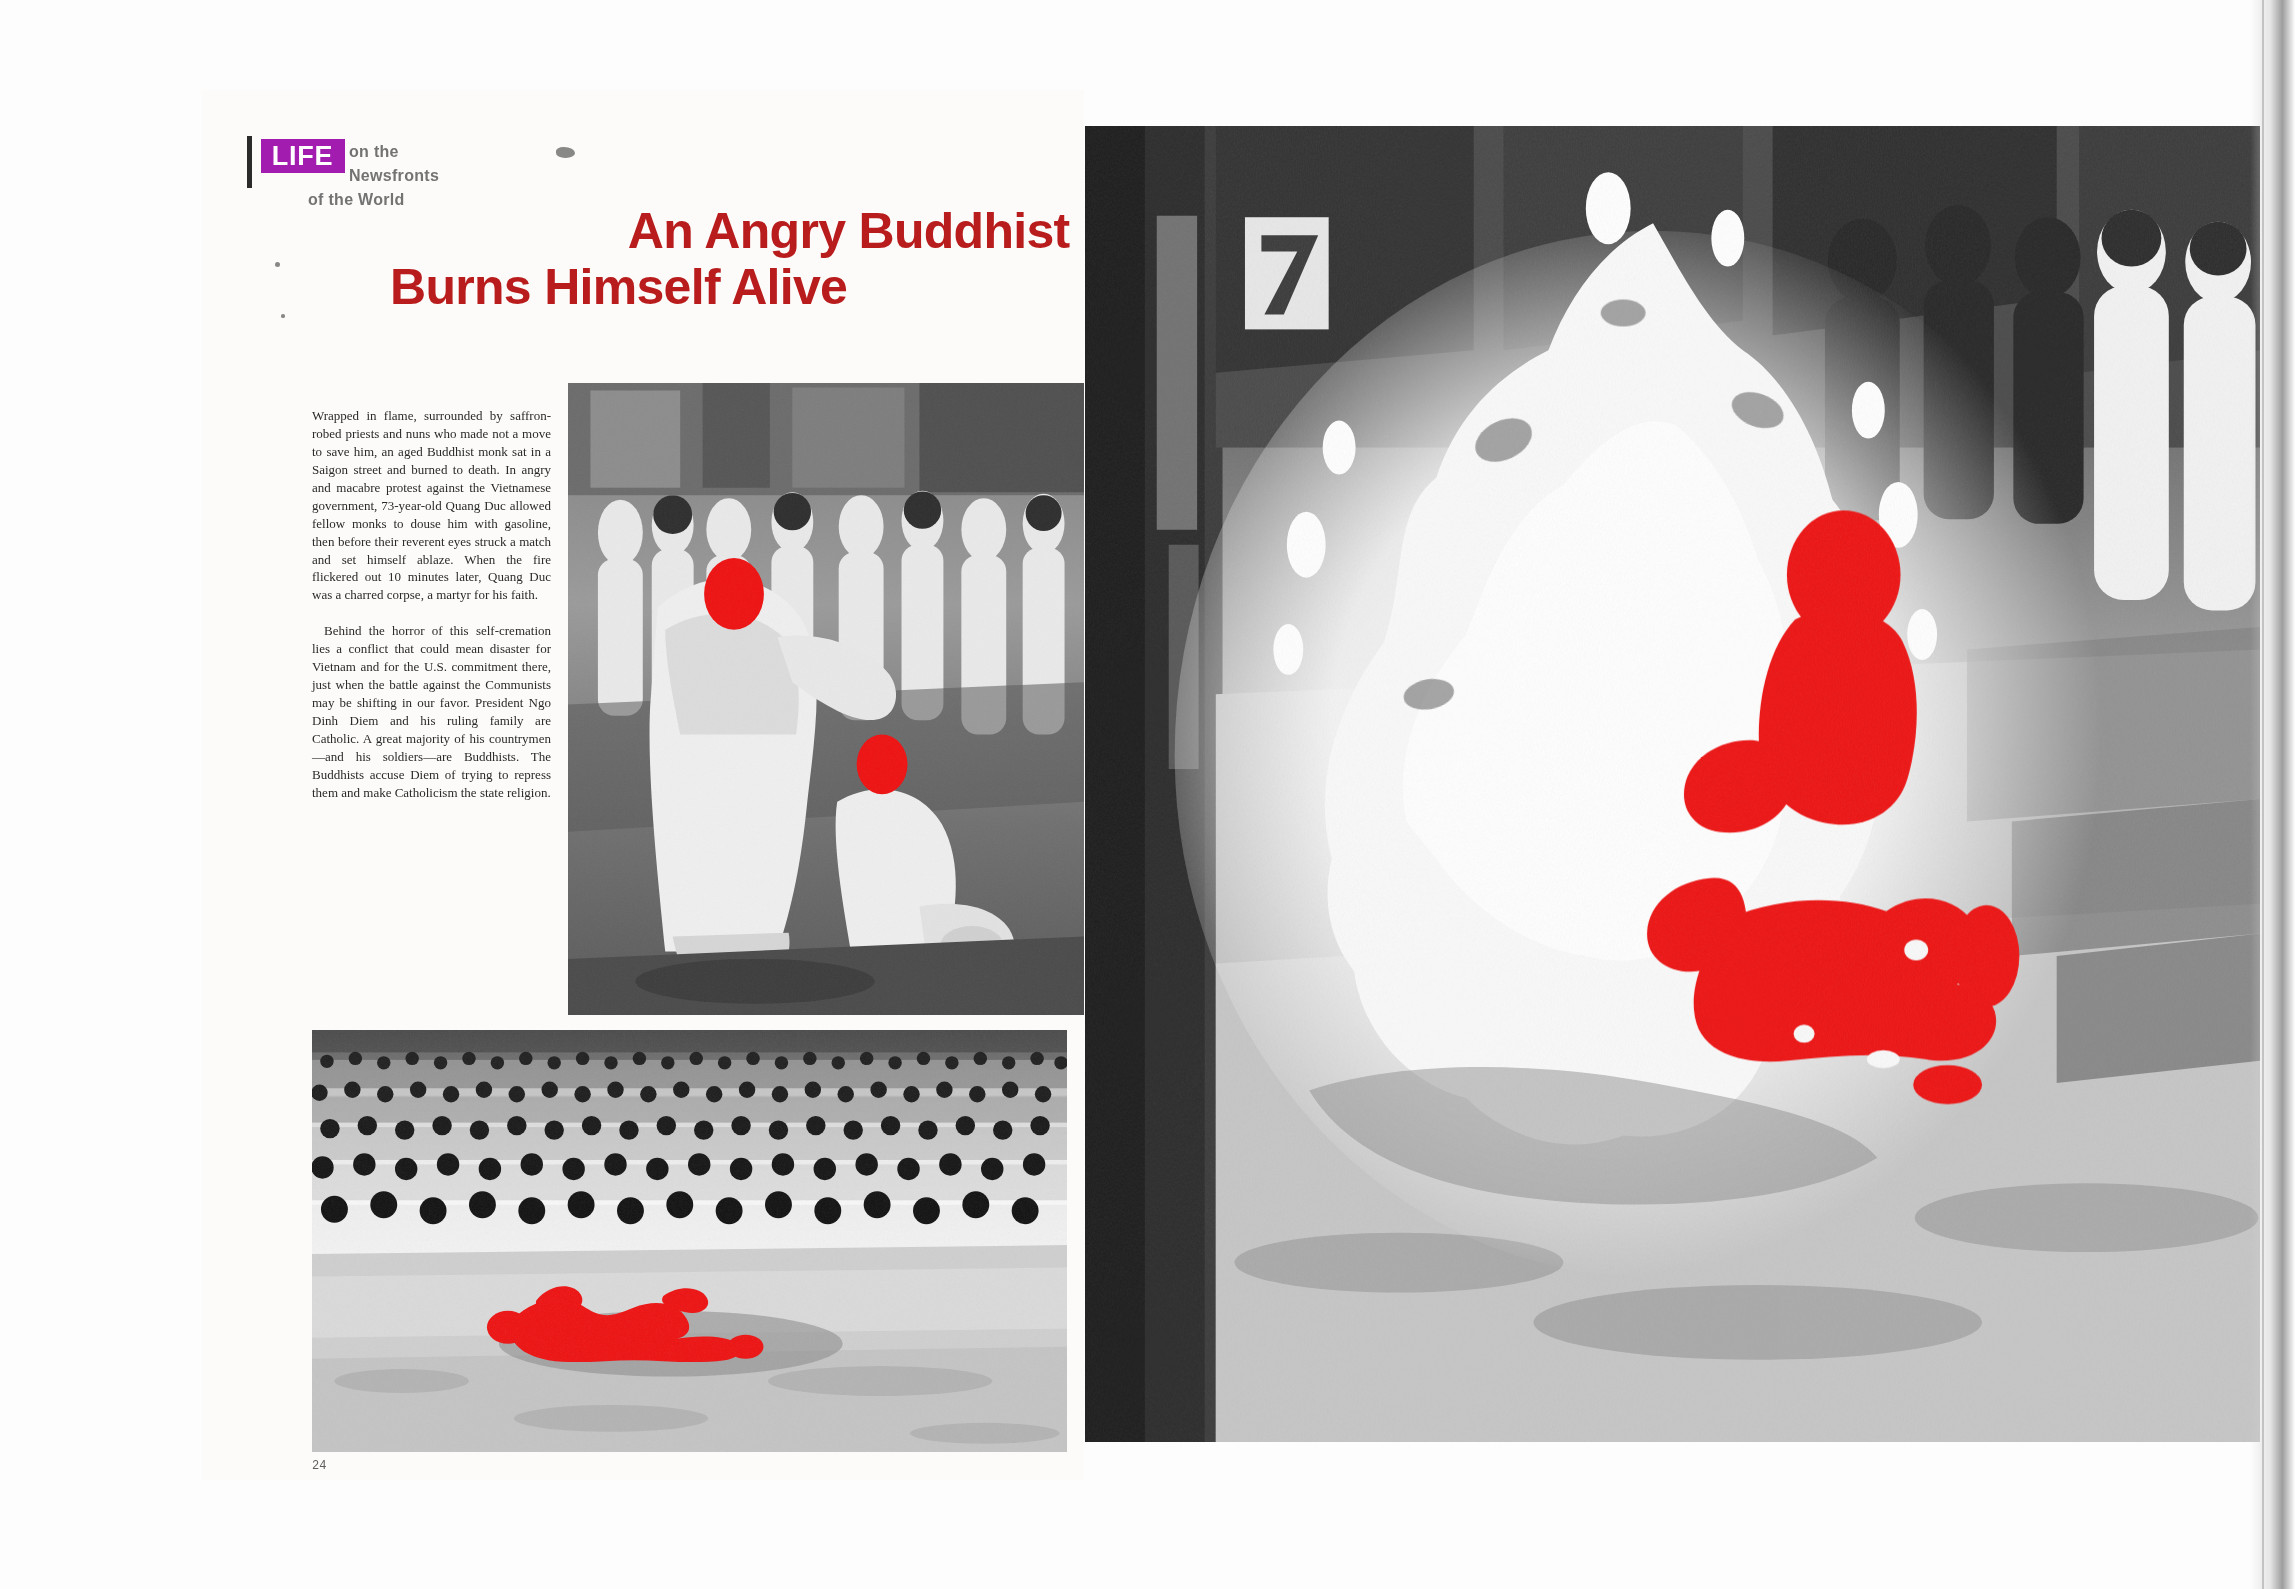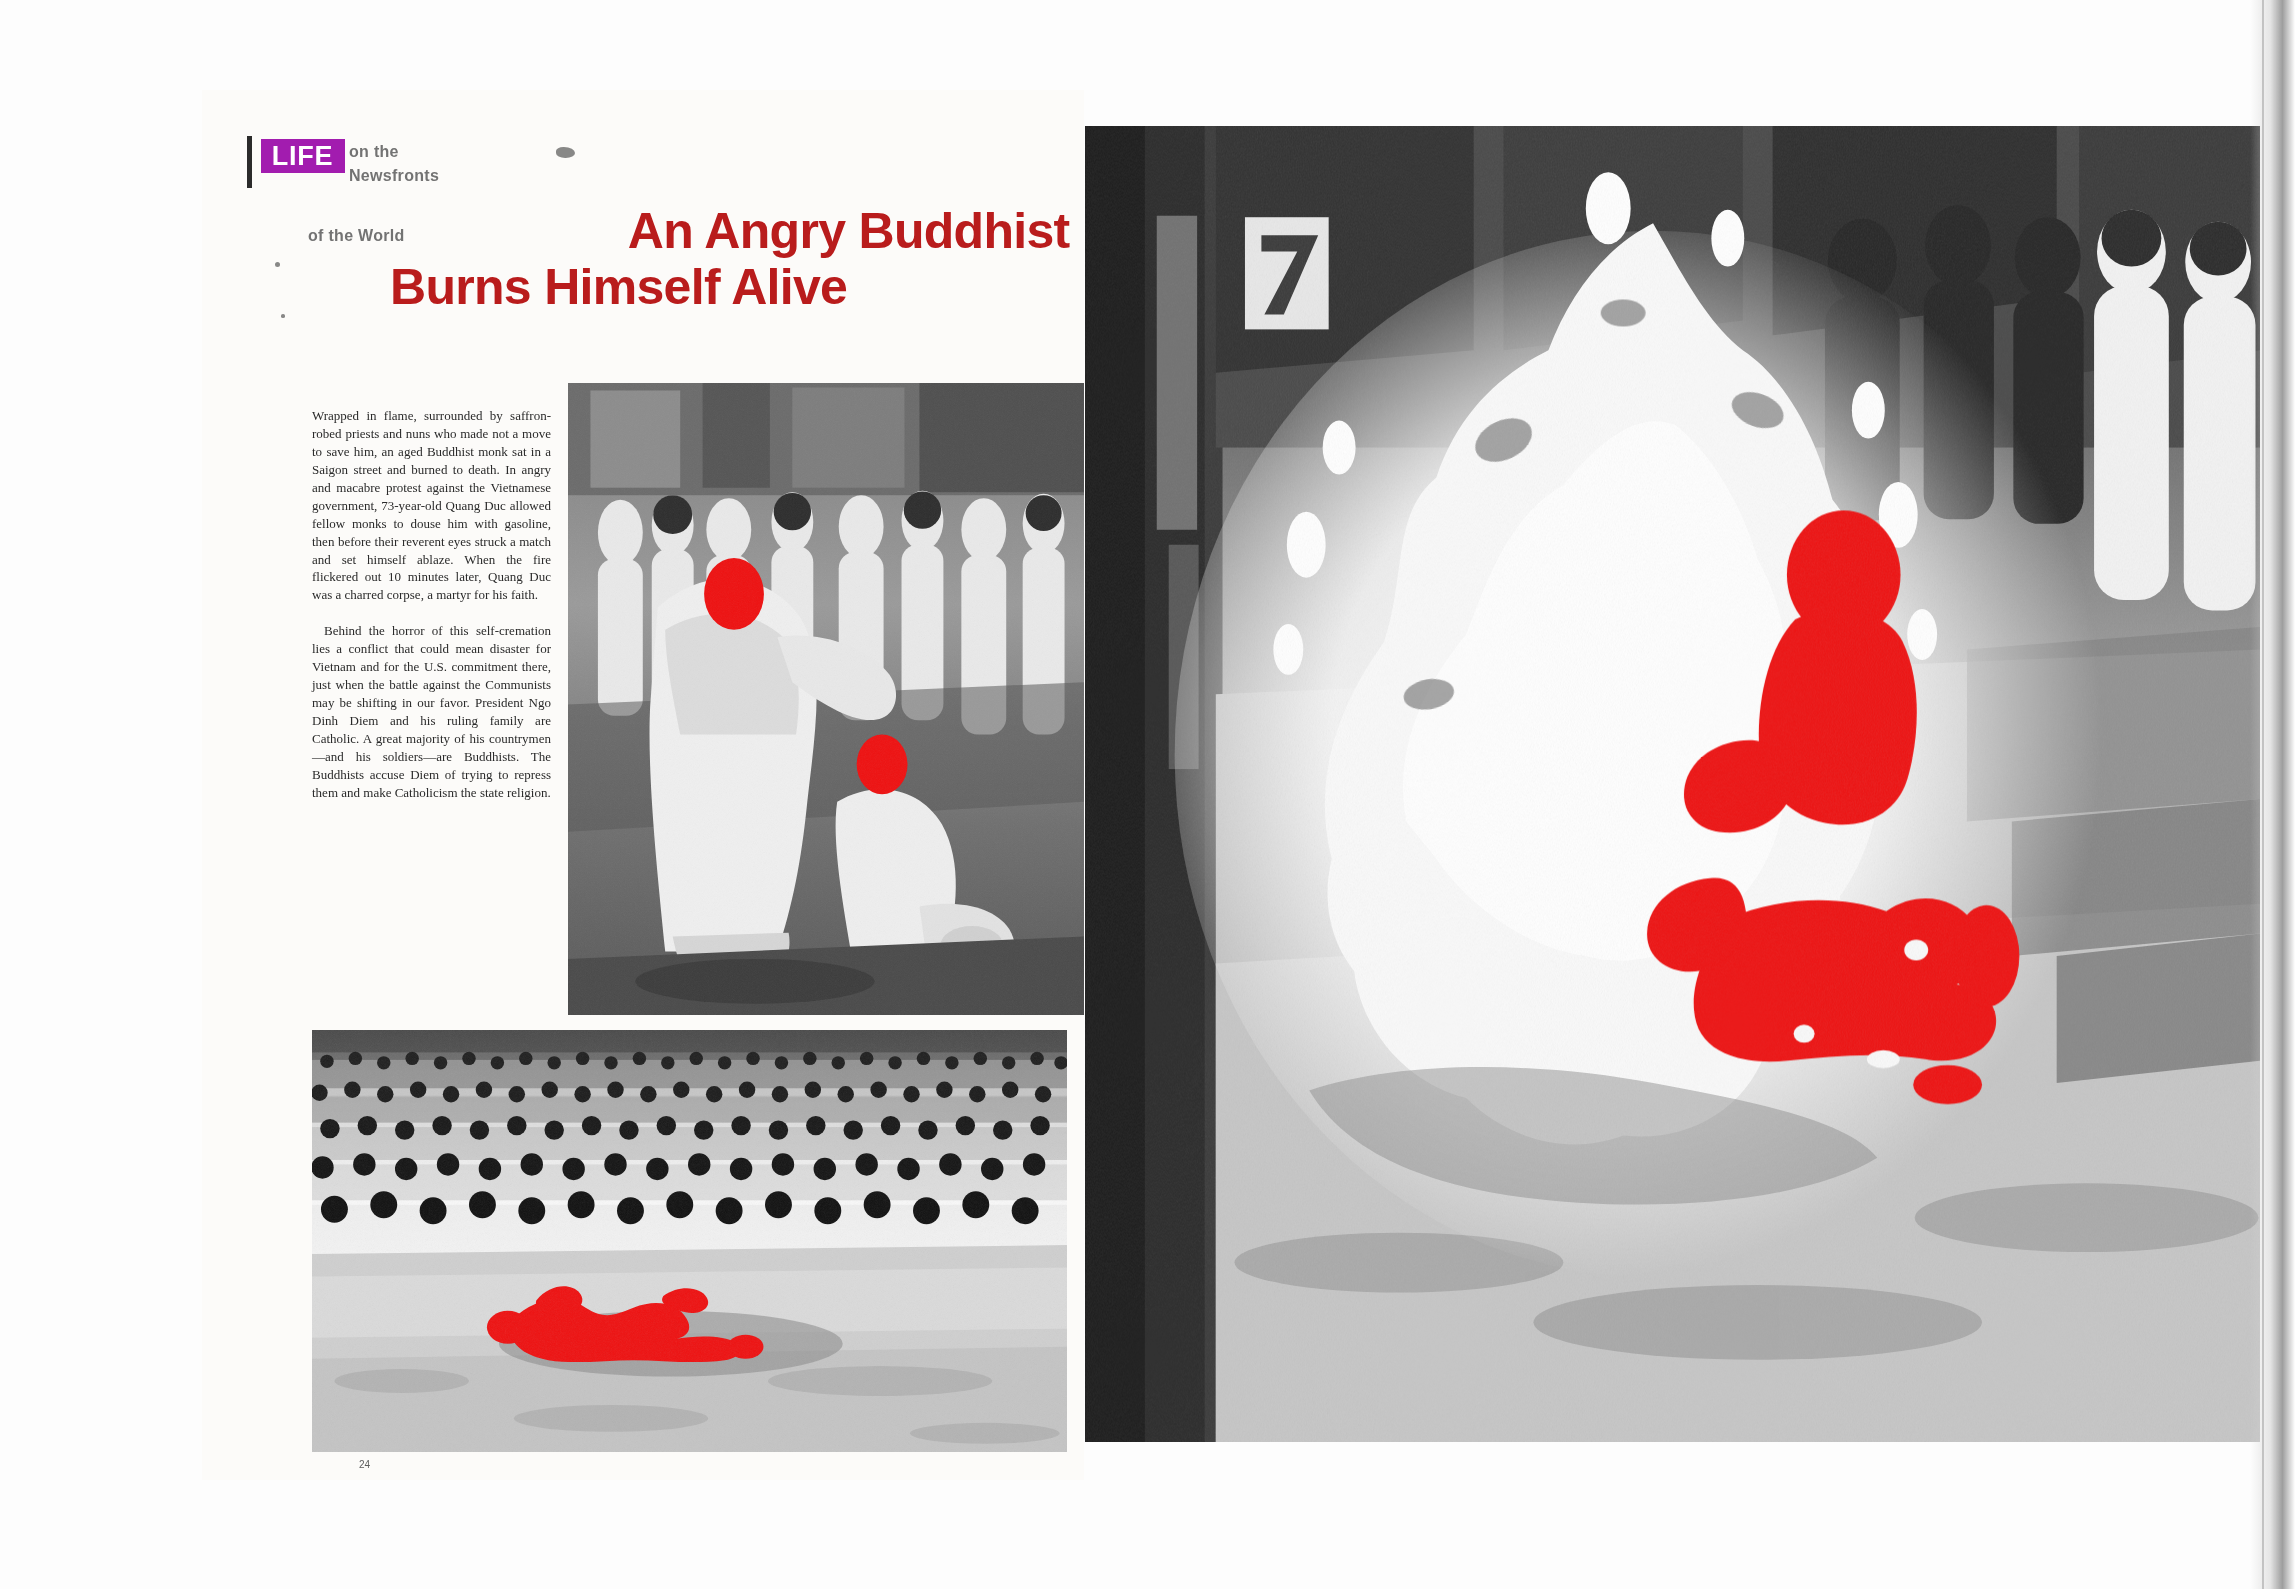--- a/index.html
+++ b/index.html
@@ -82,21 +82,21 @@
     position: absolute;
     font-family: "Liberation Sans", sans-serif;
     font-weight: bold;
     font-size: 16px;
     color: #737373;
     letter-spacing: 0.3px;
     white-space: nowrap;
   }
   #news-1 { left: 102px; top: 12px; }
   #news-2 { left: 102px; top: 36px; }
-  #news-3 { left: 61px;  top: 60px; margin-top: 36px; }
+  #news-3 { left: 61px;  top: 60px; }
 
   
   .speck {
     position: absolute;
     background: #4a4a4a;
     border-radius: 50%;
     opacity: 0.65;
   }
 
   
@@ -150,24 +150,23 @@
   #photo-right {
     position: absolute;
     left: 1085px; top: 126px;
     width: 1175px; height: 1316px;
     overflow: hidden;
     background: #b9b9b9;
   }
 
   .photo-caption-mark {
     position: absolute;
-    font-size: 10px;
+    font-size: 12px;
     color: #5d5d5d;
-    font-family: Liberation Sans, sans-serif;
-    margin-left: 47px;
+    font-family: Liberation Mono, monospace;
   }
 
   svg { display: block; }
 </style>
 </head>
 <body>
 
 <div id="spread">
 
   <div id="left-page"></div>

